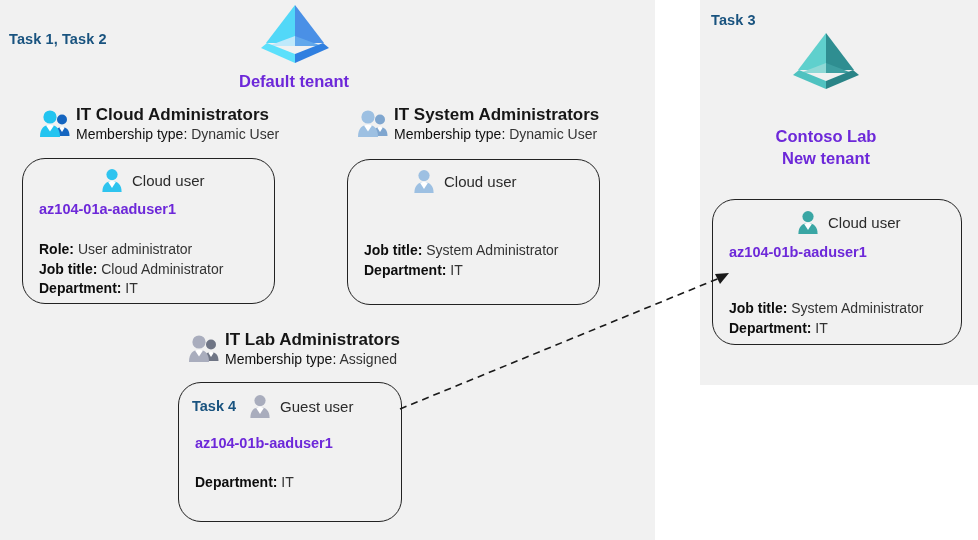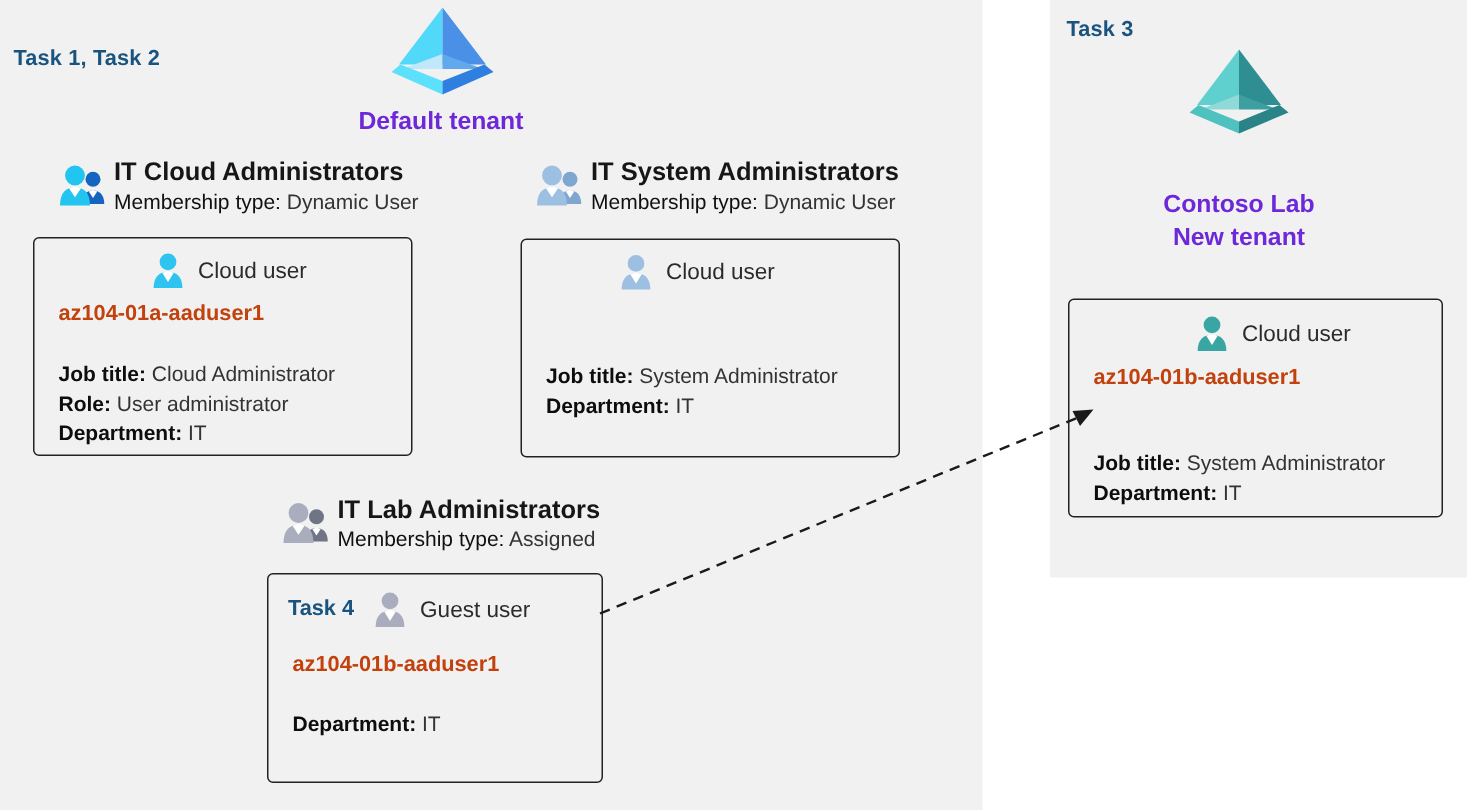--- a/index.html
+++ b/index.html
@@ -28,32 +28,32 @@
   
   .group{position:absolute;}
   .group-icon{position:absolute;left:0;top:4px;}
   .group-text{position:absolute;left:38px;top:0;white-space:nowrap;}
   .group-name{font-weight:bold;font-size:17px;color:#161616;line-height:19px;}
   .group-meta{font-size:14px;line-height:20px;color:#333;}
   .group-meta b{color:#101010;font-weight:normal;}
 
   
   .card{
-    position:absolute;border:1.3px solid #222;border-radius:4px;
+    position:absolute;border:1.3px solid #222;border-radius:23px;
     background:transparent;box-sizing:border-box;
   }
   .card-head{
     position:absolute;display:flex;align-items:center;gap:7px;white-space:nowrap;
   }
   .card-head .head-task{
     color:#19537f;font-weight:bold;font-size:14.5px;margin-right:4px;
   }
   .card-head .head-label{font-size:15px;color:#2b2b2b;}
   .card-username{
-    position:absolute;font-weight:bold;font-size:14.5px;color:#c2410c;white-space:nowrap;
+    position:absolute;font-weight:bold;font-size:14.5px;color:#6d28d9;white-space:nowrap;
   }
   .card-props{position:absolute;font-size:14px;line-height:19.5px;color:#333;white-space:nowrap;}
   .card-props b{color:#0d0d0d;font-weight:bold;}
 
   svg{display:block;overflow:visible;}
   #arrow-layer{position:absolute;left:0;top:0;width:978px;height:540px;pointer-events:none;}
 </style>
 </head>
 <body>
 
@@ -117,26 +117,26 @@
         <circle cx="13" cy="7.6" r="5.6" fill="#2ec4ef"></circle>
         <path d="M3.4 25 C3.4 17.2 7.6 14.2 13 14.2 C18.4 14.2 22.6 17.2 22.6 25 Z" fill="#2ec4ef"></path>
         <path d="M9.2 14.9 L13 21 L16.8 14.9 L13 13.6 Z" fill="#ffffff"></path>
       </svg>
     </span>
     <span class="head-label">Cloud user</span>
   </div>
   <div class="card-username" style="left:16px;top:42px;">az104-01a-aaduser1</div>
   <div class="card-props" style="left:16px;top:81px;">
     <div>
+      <b>Role:</b>
+      <span>User administrator</span>
+    </div>
+    <div>
       <b>Job title:</b>
       <span>Cloud Administrator</span>
-    </div>
-    <div>
-      <b>Role:</b>
-      <span>User administrator</span>
     </div>
     <div>
       <b>Department:</b>
       <span>IT</span>
     </div>
   </div>
 </div>
 
 <div class="group" style="left:356px;top:105px;">
   <div class="group-icon">

